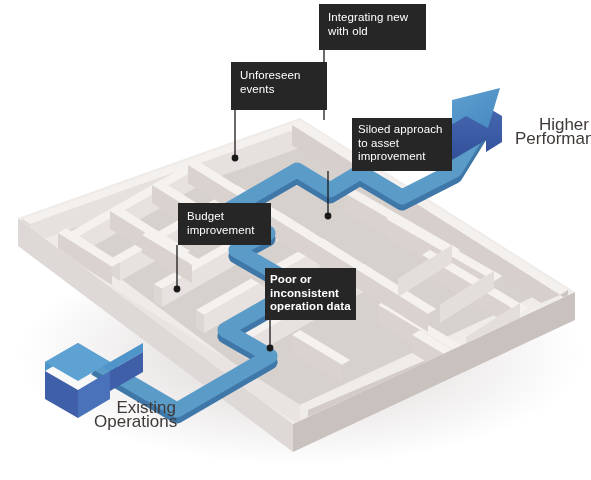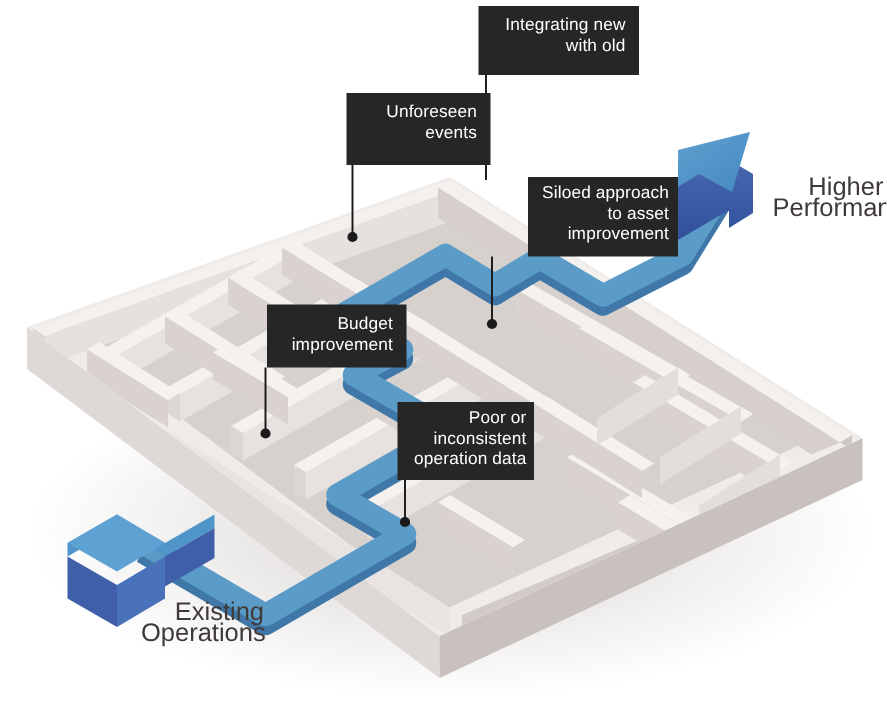--- a/index.html
+++ b/index.html
@@ -13,21 +13,21 @@
   }
   #stage{position:relative;width:591px;height:480px;}
   #maze-svg{position:absolute;left:0;top:0;width:591px;height:480px;}
 
   .callout{
     position:absolute;
     background:#262626;
     color:#ffffff;
     font-size:11.5px;
     line-height:13.5px;
-    text-align:right;
+    text-align:left;
     padding:7px 9px;
     box-sizing:border-box;
     white-space:pre-line;
     letter-spacing:.1px;
     z-index:40;
   }
   .endlabel{
     position:absolute;
     color:#3f3a38;
     font-size:17px;
@@ -235,21 +235,21 @@
   <div class="callout" style="left:231px;top:62px;width:96px;height:48px;">Unforeseen
 events</div>
 
   <div class="callout" style="left:322px;top:118px;width:100px;height:53px;padding:5px 6px;margin-left:30px;">Siloed approach
 to asset
 improvement</div>
 
   <div class="callout" style="left:178px;top:203px;width:93px;height:42px;">Budget
 improvement</div>
 
-  <div class="callout" style="left:265px;top:268px;width:91px;height:52px;padding:5px 5px;">Poor or
+  <div class="callout" style="left:265px;top:268px;width:91px;height:52px;padding:5px 5px;font-weight:bold;">Poor or
 inconsistent
 operation data</div>
 
   <div class="endlabel" style="left:515px;top:118px;width:74px;">Higher
 Performance</div>
 
   <div class="endlabel" style="left:94px;top:401px;width:82px;">Existing
 Operations</div>
 
 </div>

